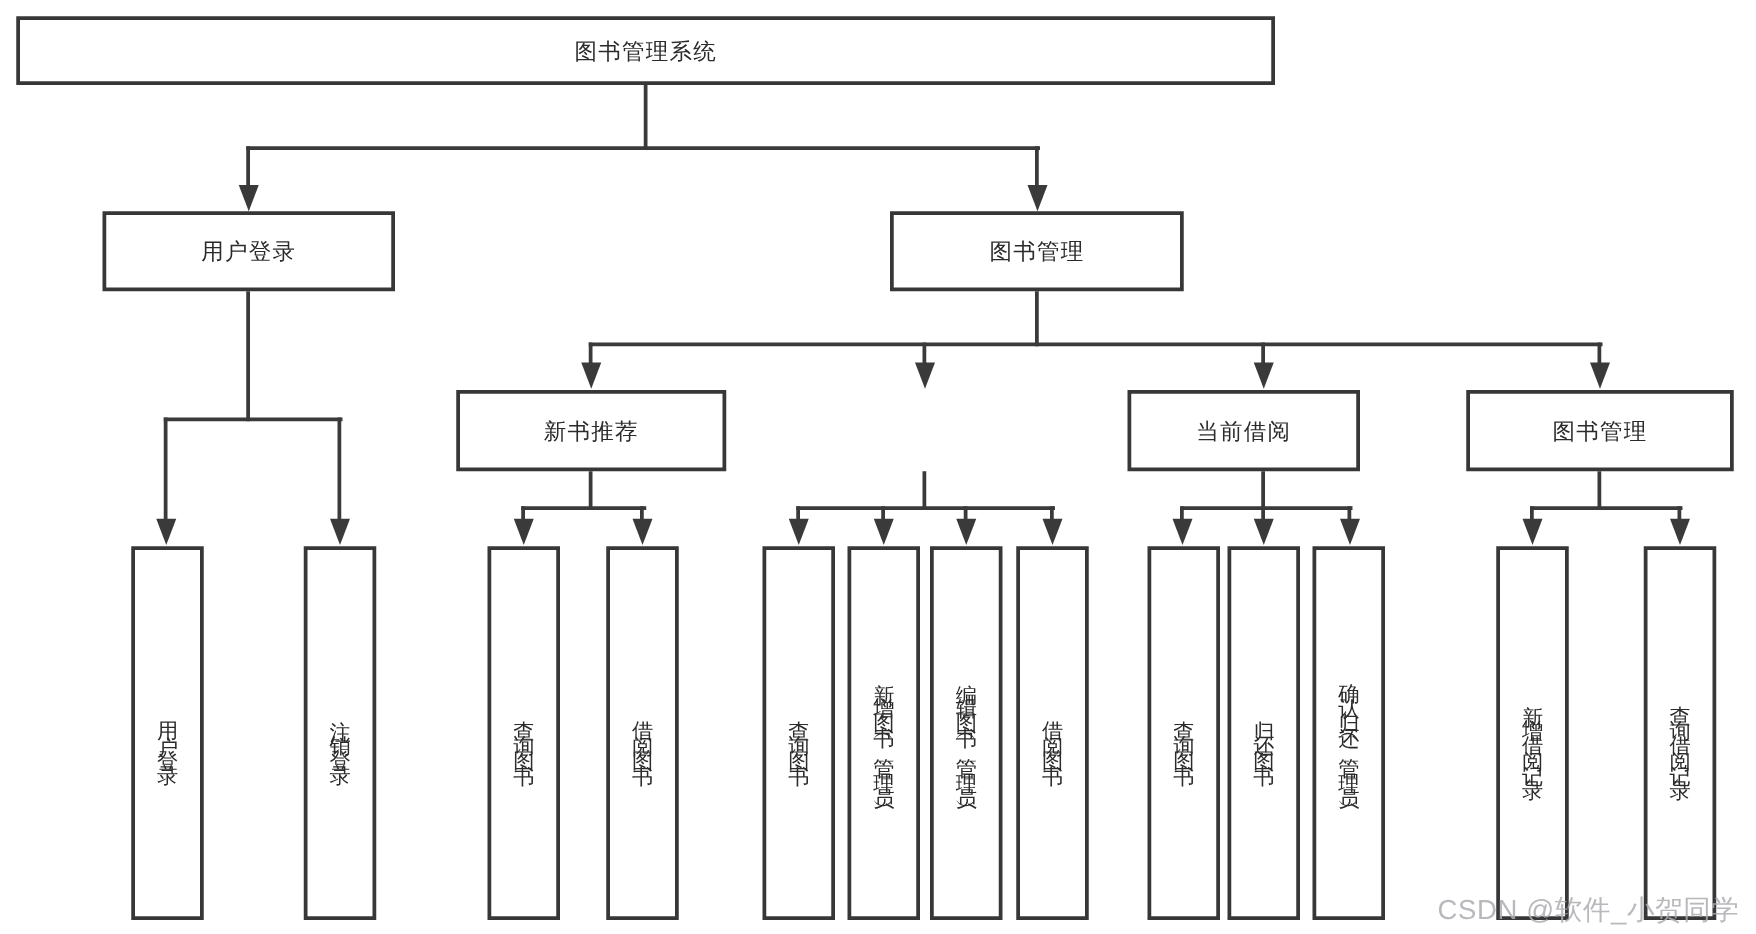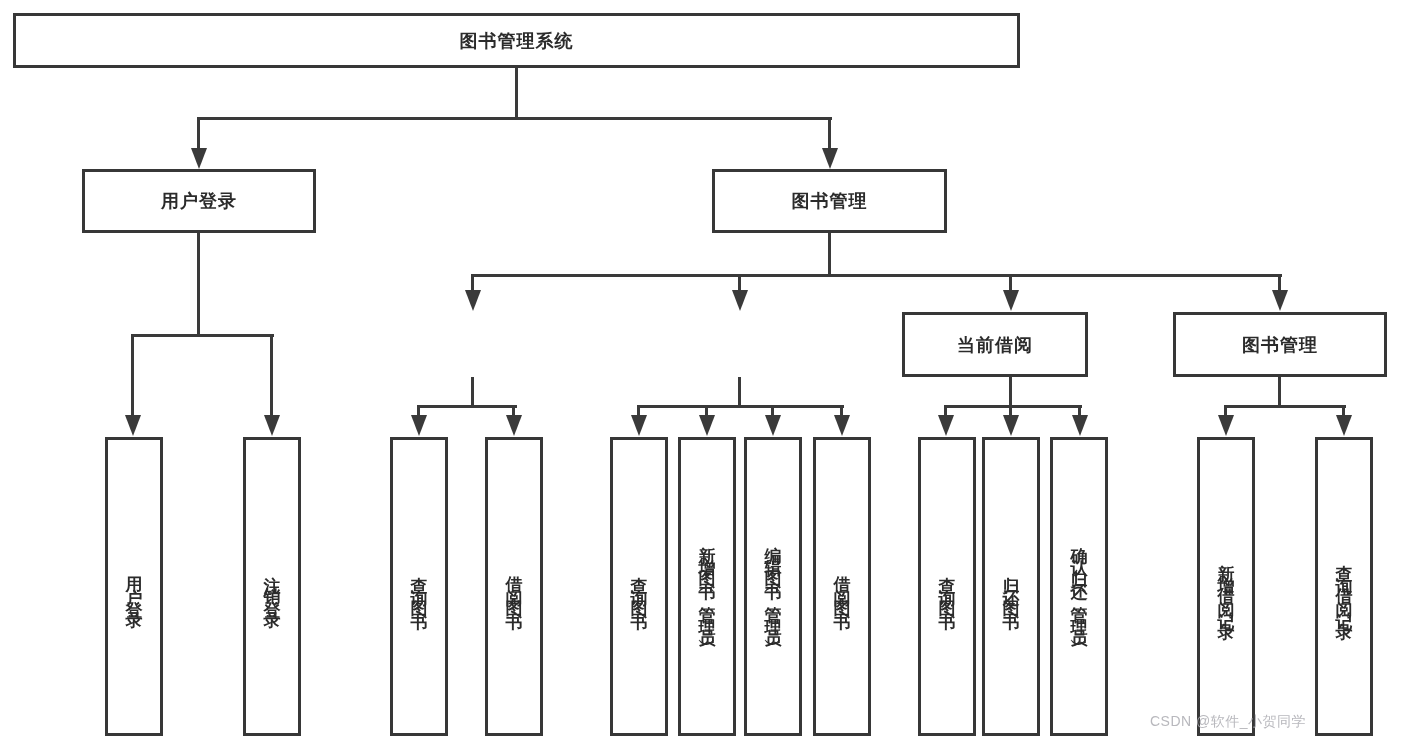--- a/index.html
+++ b/index.html
@@ -2,37 +2,37 @@
 <html><head>
 <meta charset="utf-8">
 <style>
   html,body{margin:0;padding:0;background:#ffffff;}
   #canvas{
     position:relative;width:1405px;height:747px;background:#ffffff;
     font-family:"Liberation Sans","DejaVu Sans",sans-serif;overflow:hidden;
   }
   .box{
     position:absolute;box-sizing:border-box;border:3px solid #373737;background:#ffffff;
-    display:flex;align-items:center;justify-content:center;color:#2b2b2b;font-weight:bold;
+    display:flex;align-items:center;justify-content:center;color:#2b2b2b;
   }
   .box.h{font-size:18px;letter-spacing:1px;}
   .box.v{width:58px;top:437px;height:299px;}
   .vlbl{
     writing-mode:vertical-rl;text-orientation:mixed;
     font-size:17px;letter-spacing:12px;color:#2b2b2b;line-height:1;
   }
   .ln{position:absolute;background:#3a3a3a;}
   .arr{
     position:absolute;width:0;height:0;
     border-left:8px solid transparent;border-right:8px solid transparent;
     border-top:21px solid #3a3a3a;
   }
   .watermark{
     position:absolute;left:1150px;top:713px;z-index:5;
-    font-size:14px;color:rgba(171,171,177,0.85);white-space:nowrap;letter-spacing:0.5px;
+    font-size:22px;color:rgba(171,171,177,0.85);white-space:nowrap;letter-spacing:0.5px;
   }
 </style>
 </head>
 <body>
 
 <div id="canvas">
 
   <div class="box h" style="left:13px;top:13px;width:1007px;height:55px">
     <span>图书管理系统</span>
   </div>
@@ -62,20 +62,23 @@
   <div class="ln" style="left:471px;top:274px;width:811px;height:3px"></div>
   <div class="ln" style="left:471px;top:274px;width:3px;height:19px"></div>
   <div class="arr" style="left:465px;top:290px"></div>
   <div class="ln" style="left:738px;top:274px;width:3px;height:19px"></div>
   <div class="arr" style="left:732px;top:290px"></div>
   <div class="ln" style="left:1009px;top:274px;width:3px;height:19px"></div>
   <div class="arr" style="left:1003px;top:290px"></div>
   <div class="ln" style="left:1278px;top:274px;width:3px;height:19px"></div>
   <div class="arr" style="left:1272px;top:290px"></div>
 
+  <div class="box h" style="left:365px;top:312px;width:216px;height:65px">
+    <span>新书推荐</span>
+  </div>
   <div class="box h" style="left:902px;top:312px;width:186px;height:65px">
     <span>当前借阅</span>
   </div>
   <div class="box h" style="left:1173px;top:312px;width:214px;height:65px">
     <span>图书管理</span>
   </div>
 
   <div class="ln" style="left:471px;top:377px;width:3px;height:31px"></div>
   <div class="ln" style="left:417px;top:405px;width:100px;height:3px"></div>
   <div class="ln" style="left:417px;top:405px;width:3px;height:11px"></div>

